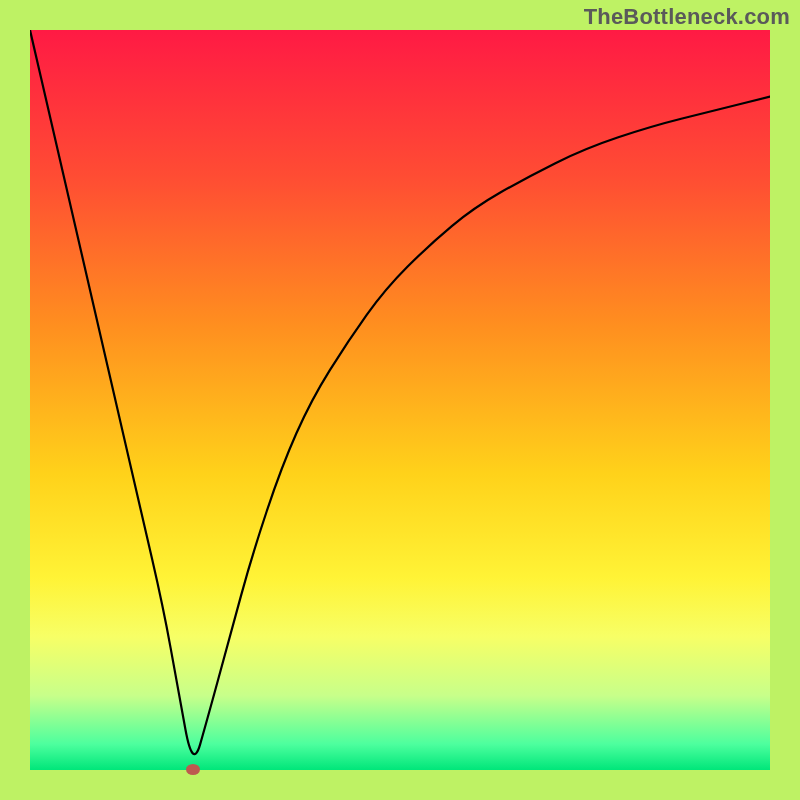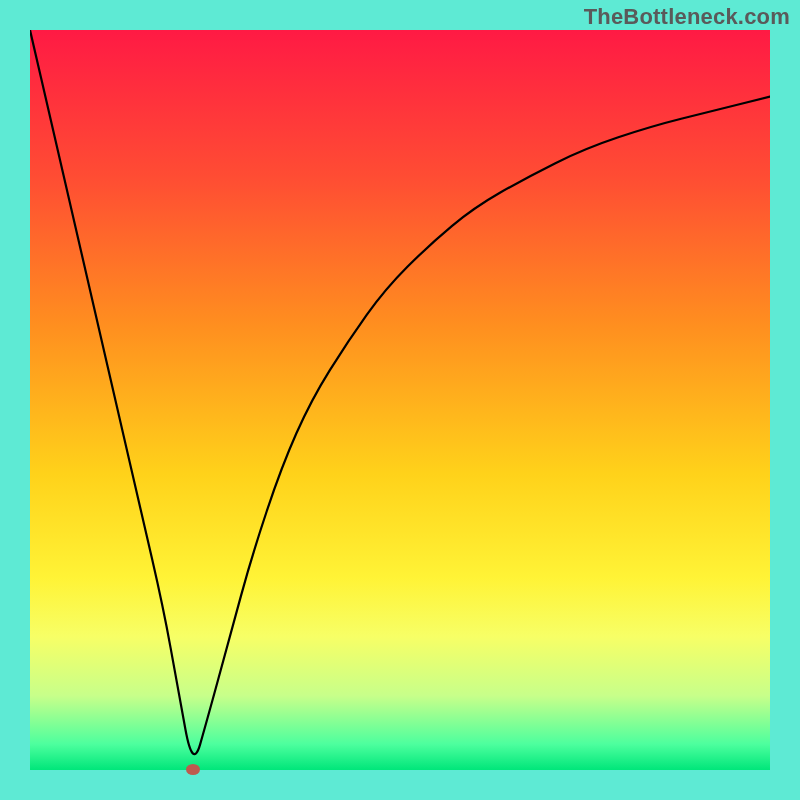--- a/index.html
+++ b/index.html
@@ -8,21 +8,21 @@
     width: 800px;
     height: 800px;
     background: #000;
     font-family: Arial, Helvetica, sans-serif;
     overflow: hidden;
   }
   .frame {
     position: relative;
     width: 800px;
     height: 800px;
-    background: #5eead4;
+    background: #bef264;
   }
   .watermark {
     position: absolute;
     top: 4px;
     right: 10px;
     color: #5a5a5a;
     font-size: 22px;
     font-weight: 600;
     letter-spacing: 0.2px;
     z-index: 5;

